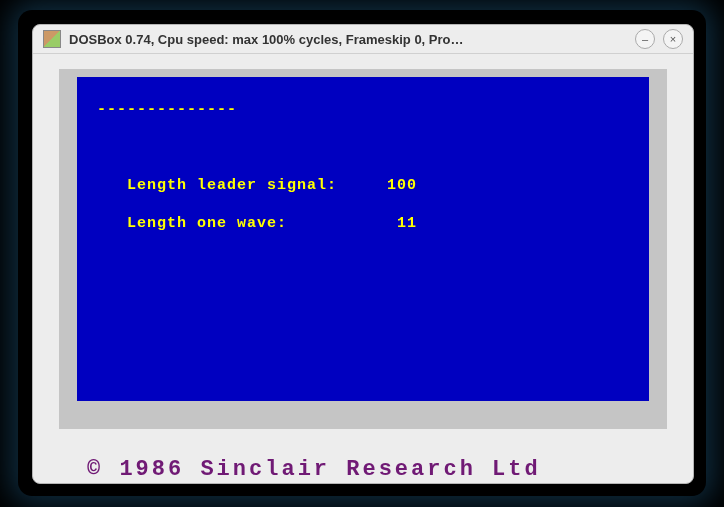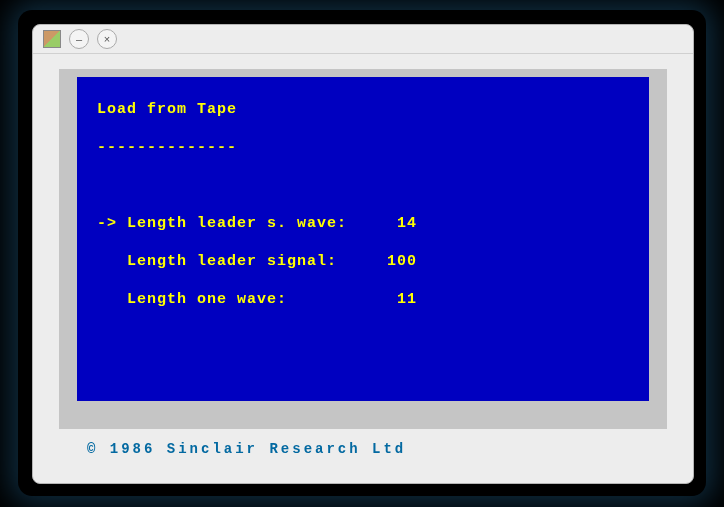--- a/index.html
+++ b/index.html
@@ -5,40 +5,39 @@
   html,body{margin:0;padding:0;background:#000;width:724px;height:507px;overflow:hidden;font-family:sans-serif}
   .glow{position:absolute;left:18px;top:10px;width:688px;height:486px;border-radius:14px;box-shadow:0 0 30px 8px rgba(60,180,255,.25);pointer-events:none}
   .win{position:absolute;left:32px;top:24px;width:660px;height:458px;background:#ededed;border:1px solid #b5b5b5;border-radius:8px;box-shadow:0 2px 10px rgba(0,0,0,.5)}
   .titlebar{height:28px;display:flex;align-items:center;gap:8px;padding:0 10px;border-bottom:1px solid #d0d0d0}
   .titlebar .icon{width:16px;height:16px;background:linear-gradient(135deg,#c96 0 50%,#9c6 50% 100%);border:1px solid #888}
   .titlebar .title{flex:1;font-size:13px;font-weight:bold;color:#333;white-space:nowrap;overflow:hidden;text-overflow:ellipsis}
   .titlebar .wbtn{width:18px;height:18px;border-radius:50%;background:#f4f4f4;border:1px solid #aaa;display:flex;align-items:center;justify-content:center;font-size:11px;color:#555;cursor:default}
   .screen-outer{position:absolute;left:26px;top:44px;width:608px;height:360px;background:#c5c5c5}
   .screen{position:absolute;left:18px;top:8px;width:572px;height:320px;background:#0000c0;color:#ffff00;font-family:"Courier New",monospace;font-weight:bold;font-size:15px;letter-spacing:1px;line-height:19px;padding:4px 0 0 0;white-space:pre}
   .row{display:block;height:19px}
-  .copyright{position:absolute;left:54px;top:416px;font-family:"Courier New",monospace;font-weight:bold;font-size:14px;letter-spacing:3px;color:#0369a1}
+  .copyright{position:absolute;left:54px;top:432px;font-family:"Courier New",monospace;font-weight:bold;font-size:22px;letter-spacing:3px;color:#701a75}
 </style>
 </head>
 <body>
 
 <div class="glow"></div>
 
 <div class="win">
   <div class="titlebar">
     <span class="icon"></span>
+    <span class="title">DOSBox 0.74, Cpu speed: max 100% cycles, Frameskip 0, Pro…</span>
     <span class="wbtn">–</span>
     <span class="wbtn">×</span>
   </div>
 
   <div class="screen-outer">
     <div class="screen">
-<span class="row">  Load from Tape</span>
 <span class="row">  --------------</span>
 <span class="row"> </span>
-<span class="row">  -&gt; Length leader s. wave:     14</span>
 <span class="row">     Length leader signal:     100</span>
 <span class="row">     Length one wave:           11</span>
 <span class="row"> </span>
 
 
 
 
 
 
 

